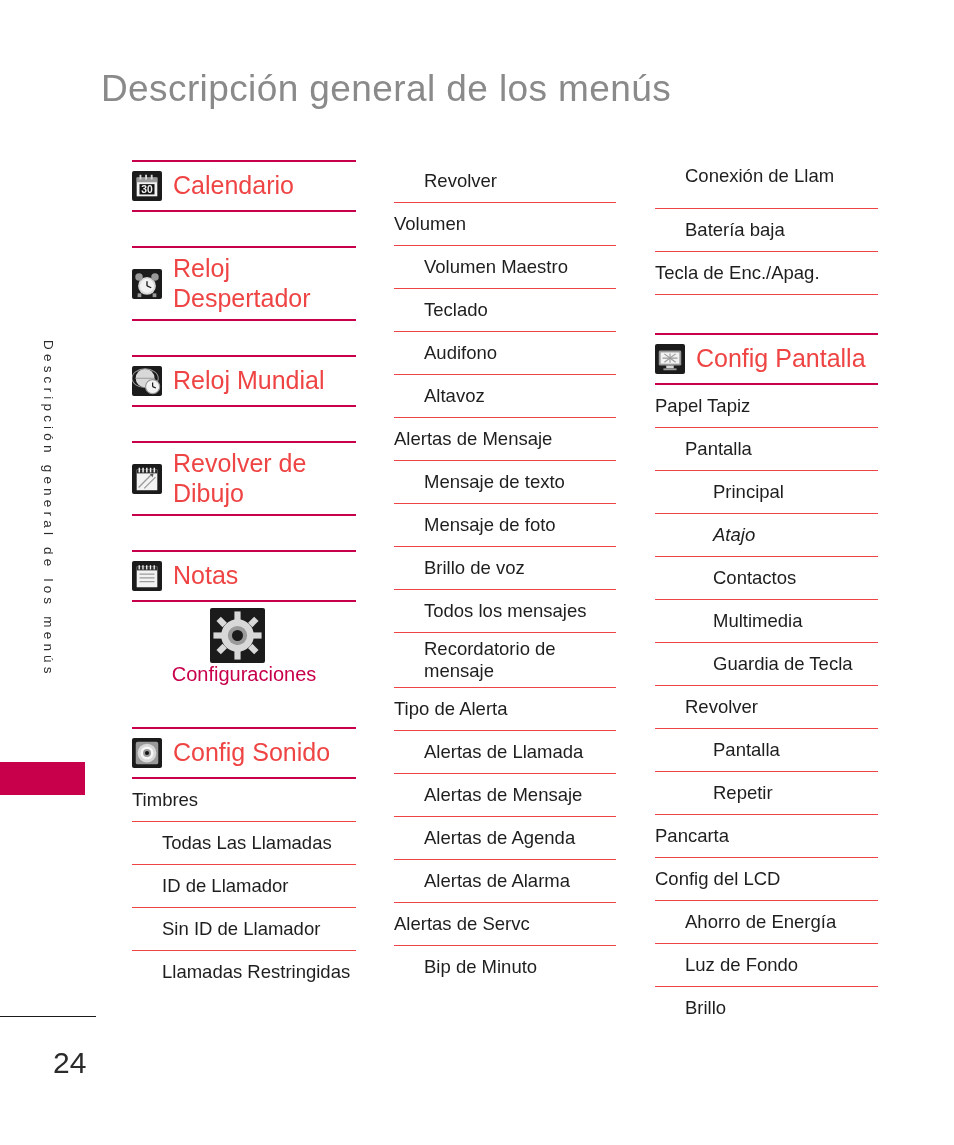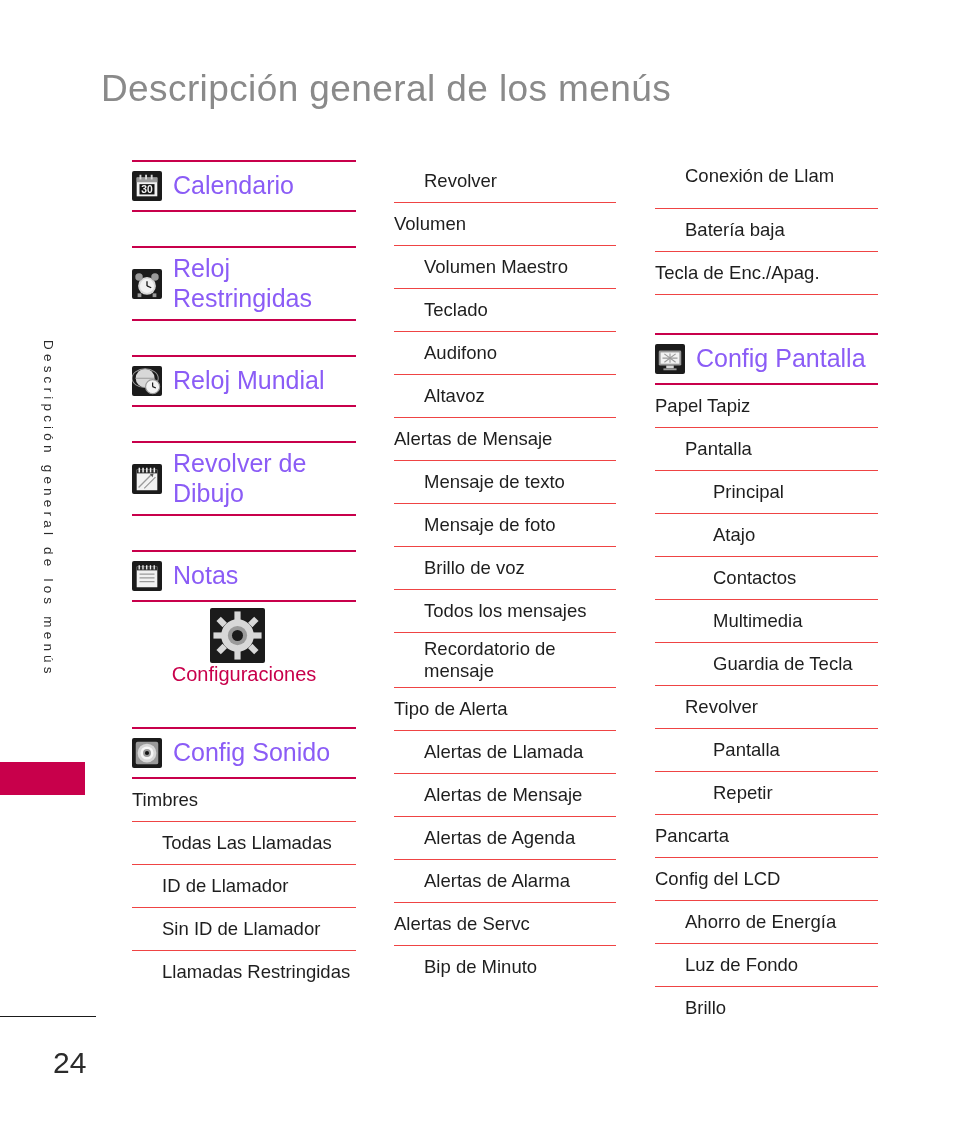--- a/index.html
+++ b/index.html
@@ -103,21 +103,21 @@
   }
 
   
   .rule-thin-below { border-bottom: 1px solid #ef4444; }
   .rule-pink-below { border-bottom: 2.2px solid #c8004b; }
   .rule-pink-above { border-top: 2.2px solid #c8004b; }
   .rule-none { border-bottom: none; }
 
   
   .row.header {
-    color: #8b5cf6;
+    color: #ef4444;
     font-size: 25px;
     align-items: center;
     padding-top: 6px;
     padding-bottom: 6px;
   }
   .row.header .label { font-weight: 400; }
 
   .row.header-small {
     color: #c8004b;
     font-size: 20px;
@@ -186,21 +186,21 @@
         <circle cx="16" cy="18" r="9.5" fill="#d8d8d8"></circle>
         <circle cx="16" cy="18" r="7.5" fill="#f2f2f2"></circle>
         <circle cx="7.5" cy="8.5" r="4" fill="#9a9a9a"></circle>
         <circle cx="24.5" cy="8.5" r="4" fill="#9a9a9a"></circle>
         <rect x="6" y="26" width="4" height="4" fill="#9a9a9a"></rect>
         <rect x="22" y="26" width="4" height="4" fill="#9a9a9a"></rect>
         <line x1="16" y1="18" x2="16" y2="13" stroke="#1b1b1b" stroke-width="1.4"></line>
         <line x1="16" y1="18" x2="20.5" y2="20" stroke="#1b1b1b" stroke-width="1.4"></line>
       </svg>
           </span>
-          <span class="label">Reloj Restringidas</span>
+          <span class="label">Reloj Despertador</span>
         </div>
         <div class="spacer" style="height: 34px;"></div>
         <div class="row header lvl-0 rule-pink-below rule-pink-above" style="min-height: 52px;">
           <span class="icon">
             <svg viewBox="0 0 32 32">
         <circle cx="14" cy="13" r="10" fill="#d8d8d8"></circle>
         <path d="M4 13 h20 M14 3 a14 10 0 0 1 0 20 a14 10 0 0 1 0 -20" fill="none" stroke="#9a9a9a" stroke-width="1.1"></path>
         <circle cx="22" cy="22" r="7.5" fill="#f2f2f2" stroke="#9a9a9a" stroke-width="1.2"></circle>
         <line x1="22" y1="22" x2="22" y2="17.5" stroke="#1b1b1b" stroke-width="1.3"></line>
         <line x1="22" y1="22" x2="25.5" y2="23.5" stroke="#1b1b1b" stroke-width="1.3"></line>
@@ -389,21 +389,21 @@
         </div>
         <div class="row lvl-0 rule-thin-below " style="min-height: 43px; padding-top: 5px; padding-bottom: 5px;">
           <span class="label">Papel Tapiz</span>
         </div>
         <div class="row lvl-1 rule-thin-below " style="min-height: 43px; padding-top: 5px; padding-bottom: 5px;">
           <span class="label">Pantalla</span>
         </div>
         <div class="row lvl-2 rule-thin-below " style="min-height: 43px; padding-top: 5px; padding-bottom: 5px;">
           <span class="label">Principal</span>
         </div>
-        <div class="row lvl-2 rule-thin-below " style="min-height: 43px; padding-top: 5px; padding-bottom: 5px;">
+        <div class="row lvl-2 rule-thin-below " style="min-height: 43px; padding-top: 5px; padding-bottom: 5px; font-style: italic;">
           <span class="label">Atajo</span>
         </div>
         <div class="row lvl-2 rule-thin-below " style="min-height: 43px; padding-top: 5px; padding-bottom: 5px;">
           <span class="label">Contactos</span>
         </div>
         <div class="row lvl-2 rule-thin-below " style="min-height: 43px; padding-top: 5px; padding-bottom: 5px;">
           <span class="label">Multimedia</span>
         </div>
         <div class="row lvl-2 rule-thin-below " style="min-height: 43px; padding-top: 5px; padding-bottom: 5px;">
           <span class="label">Guardia de Tecla</span>

